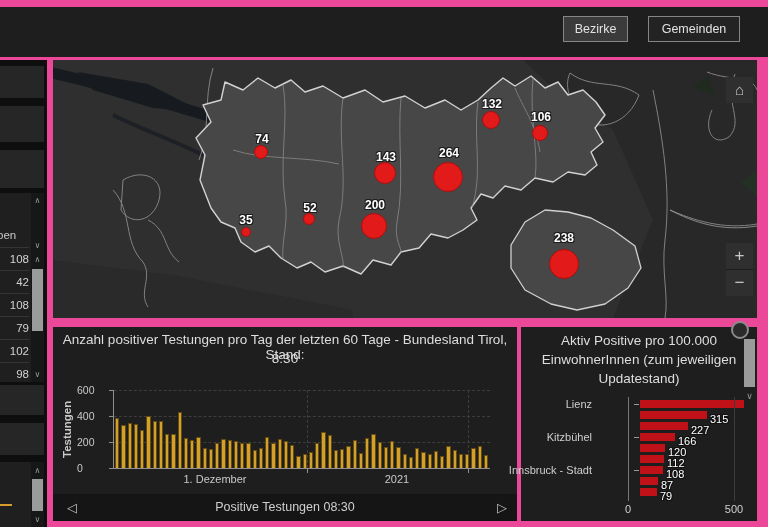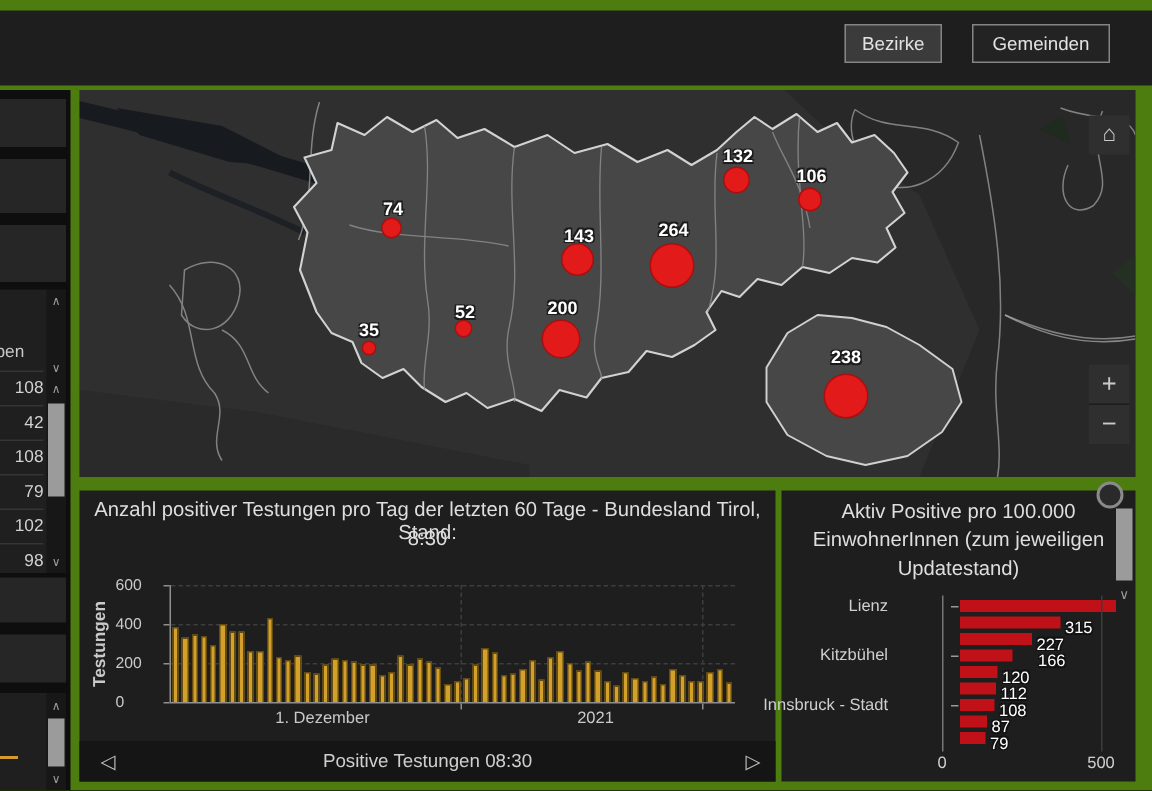--- a/index.html
+++ b/index.html
@@ -1,16 +1,16 @@
 <!DOCTYPE html>
 <html><head>
 <meta charset="utf-8">
 <style>
   html,body{margin:0;padding:0;background:#000;}
-  #root{position:relative;width:768px;height:527px;background:#4d7c0f;overflow:hidden;
+  #root{position:relative;width:768px;height:527px;background:#ec4899;overflow:hidden;
         font-family:"Liberation Sans",sans-serif;-webkit-font-smoothing:antialiased;}
   
   #topbar{position:absolute;left:0;top:7px;width:768px;height:50px;background:#1e1e1e;}
   .tb-btn{position:absolute;top:9px;height:26px;box-sizing:border-box;border:1px solid #858585;
           color:#e2e2e2;font-size:12.5px;text-align:center;line-height:24px;cursor:pointer;}
   #btn-bezirke{left:563px;width:65px;background:#3b3b3b;}
   #btn-gemeinden{left:648px;width:92px;background:#232323;}
   
   #sidebar{position:absolute;left:0;top:60px;width:47px;height:467px;background:#0e0e0e;}
   .sb-box{position:absolute;left:0;width:44px;background:#262626;}
@@ -283,21 +283,21 @@
         <div class="rc-cat" style="right: 138px; top: -2px;">Lienz</div>
         <div class="rc-tick" style="left: 101px; top: 4px;"></div>
         <div class="hbar" style="left: 107px; top: 0px; width: 104px; background: rgb(192, 17, 24);"></div>
         <div class="hbar" style="left: 107px; top: 11px; width: 67px; background: rgb(192, 17, 24);"></div>
         <div class="halo" style="position: absolute; left: 177px; top: 13px;">315</div>
         <div class="hbar" style="left: 107px; top: 22px; width: 48px; background: rgb(192, 17, 24);"></div>
         <div class="halo" style="position: absolute; left: 158px; top: 24px;">227</div>
         <div class="rc-cat" style="right: 138px; top: 31px;">Kitzbühel</div>
         <div class="rc-tick" style="left: 101px; top: 37px;"></div>
         <div class="hbar" style="left: 107px; top: 33px; width: 35px; background: rgb(192, 17, 24);"></div>
-        <div class="halo" style="position: absolute; left: 145px; top: 35px; margin-left: 14px;">166</div>
+        <div class="halo" style="position: absolute; left: 145px; top: 35px;">166</div>
         <div class="hbar" style="left: 107px; top: 44px; width: 25px; background: rgb(192, 17, 24);"></div>
         <div class="halo" style="position: absolute; left: 135px; top: 46px;">120</div>
         <div class="hbar" style="left: 107px; top: 55px; width: 24px; background: rgb(192, 17, 24);"></div>
         <div class="halo" style="position: absolute; left: 134px; top: 57px;">112</div>
         <div class="rc-cat" style="right: 138px; top: 64px;">Innsbruck - Stadt</div>
         <div class="rc-tick" style="left: 101px; top: 70px;"></div>
         <div class="hbar" style="left: 107px; top: 66px; width: 23px; background: rgb(192, 17, 24);"></div>
         <div class="halo" style="position: absolute; left: 133px; top: 68px;">108</div>
         <div class="hbar" style="left: 107px; top: 77px; width: 18px; background: rgb(192, 17, 24);"></div>
         <div class="halo" style="position: absolute; left: 128px; top: 79px;">87</div>

